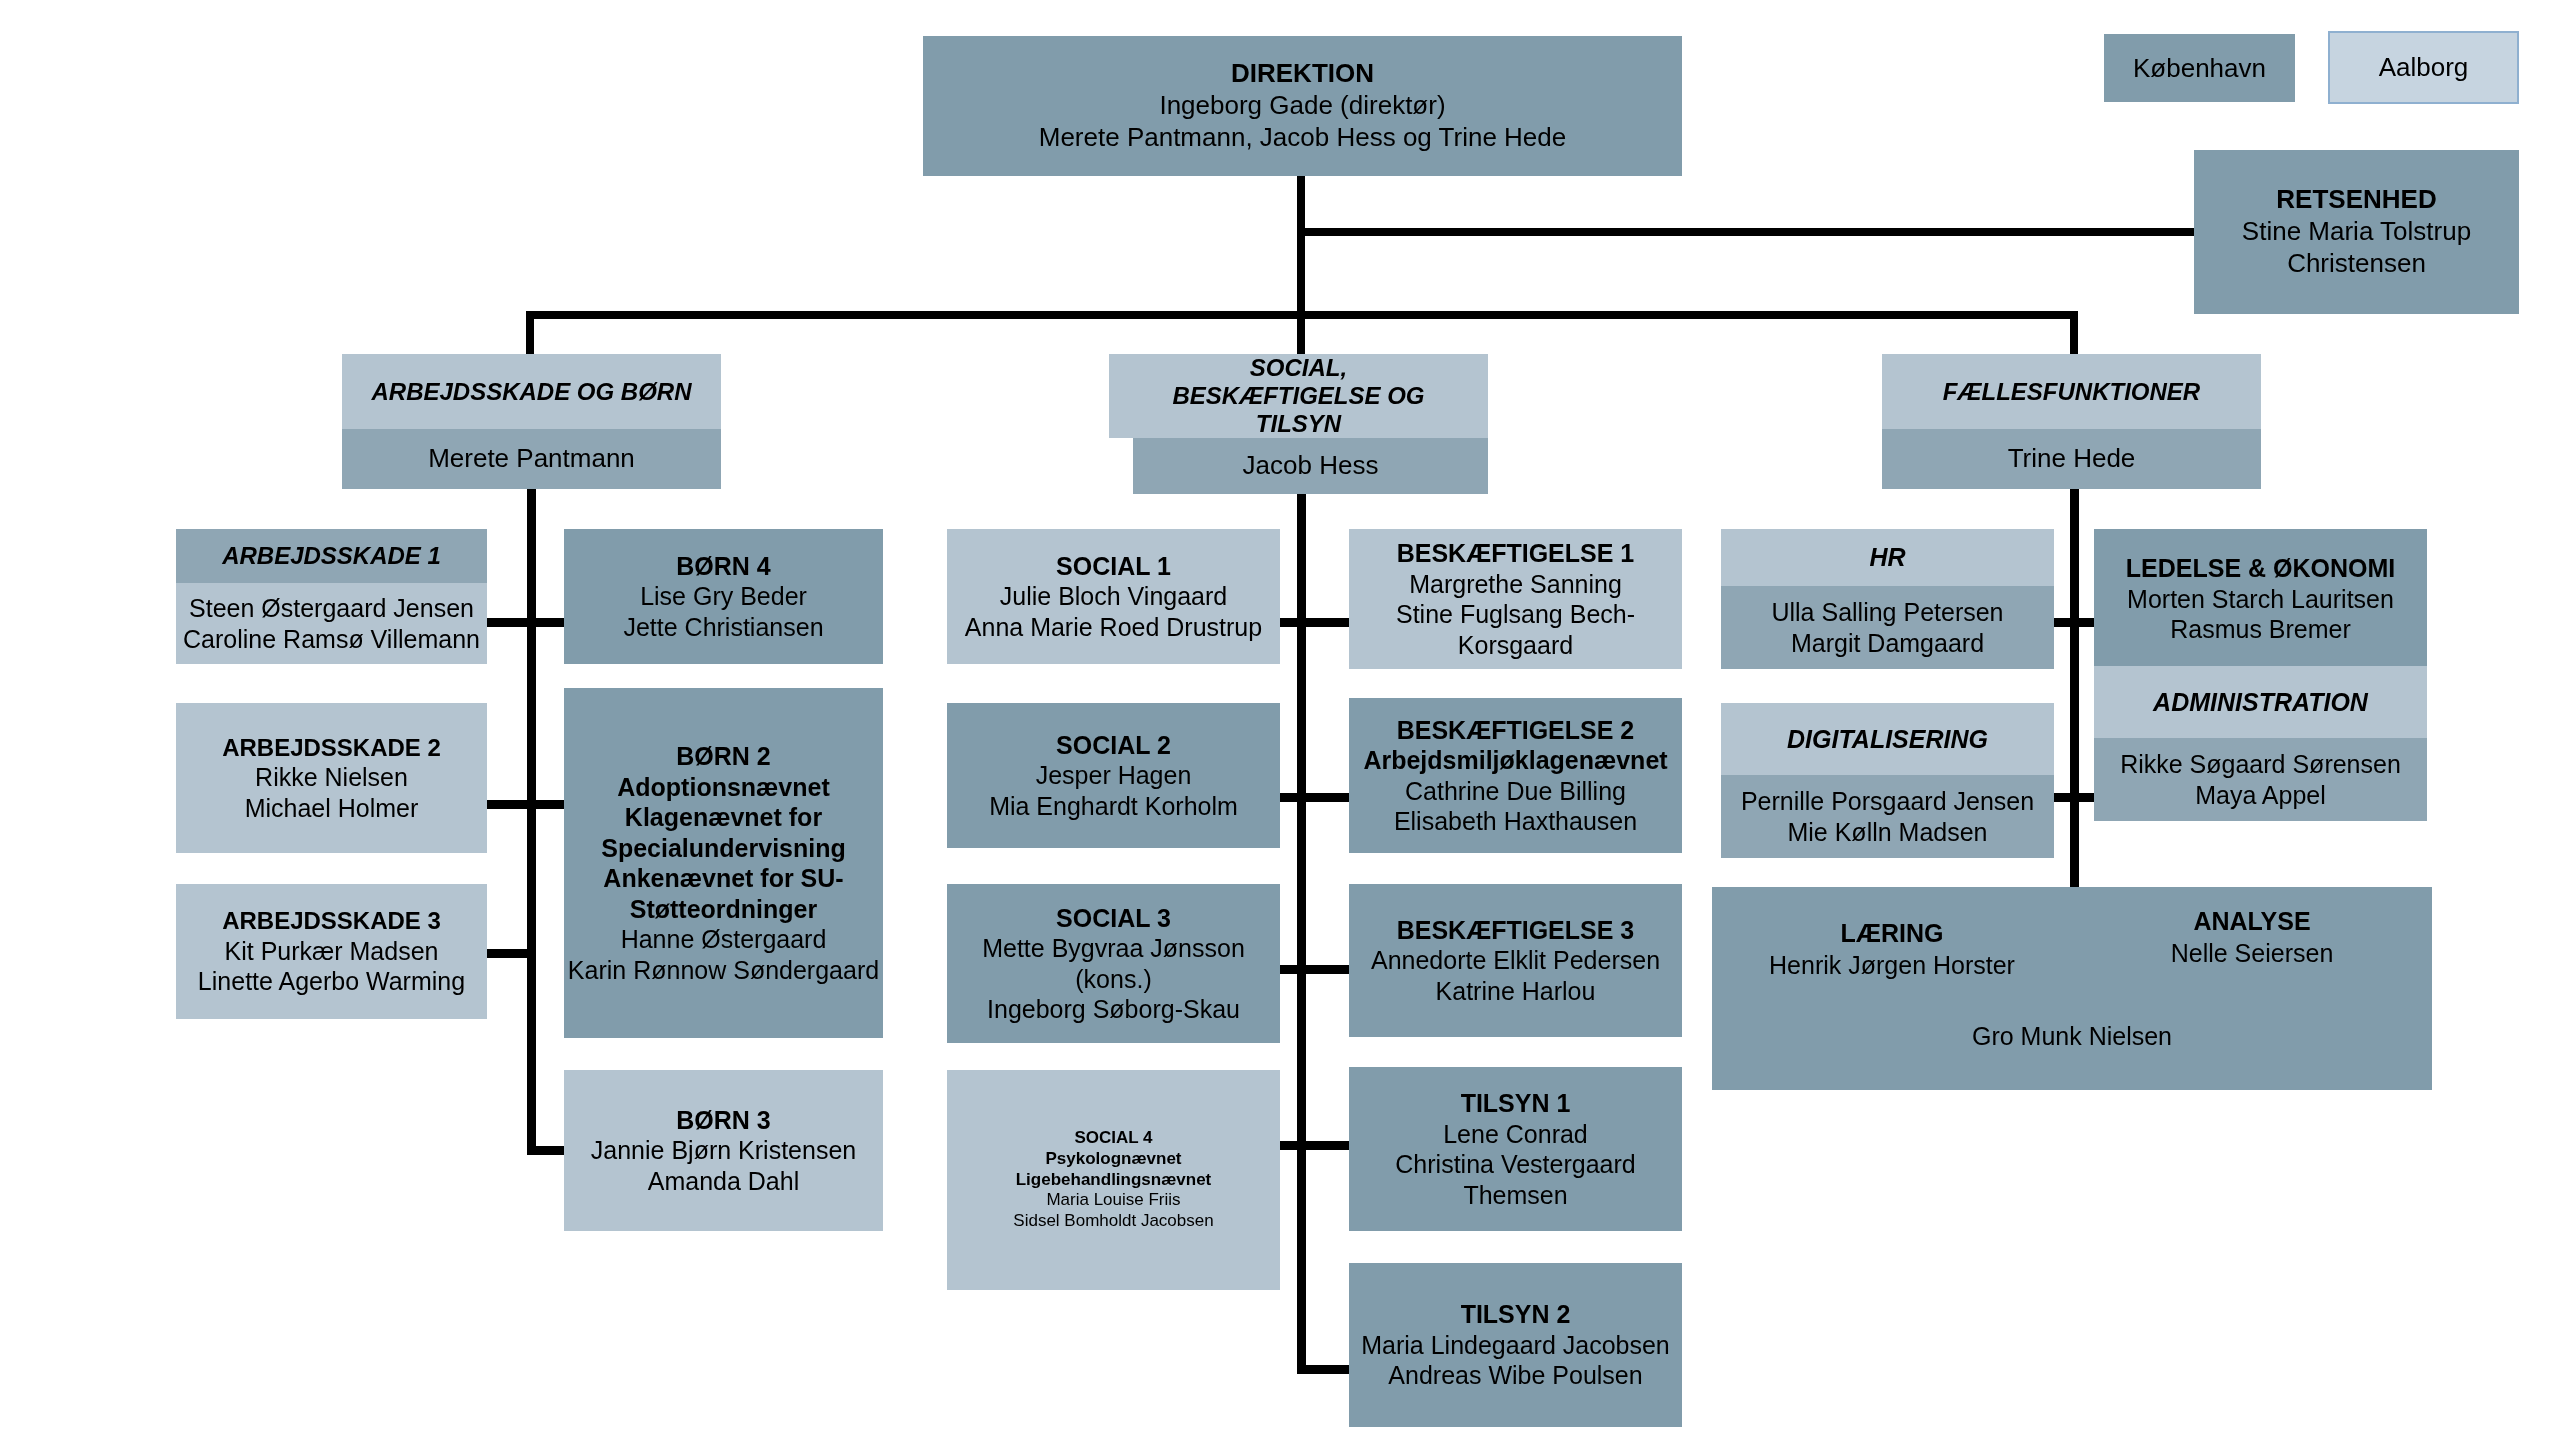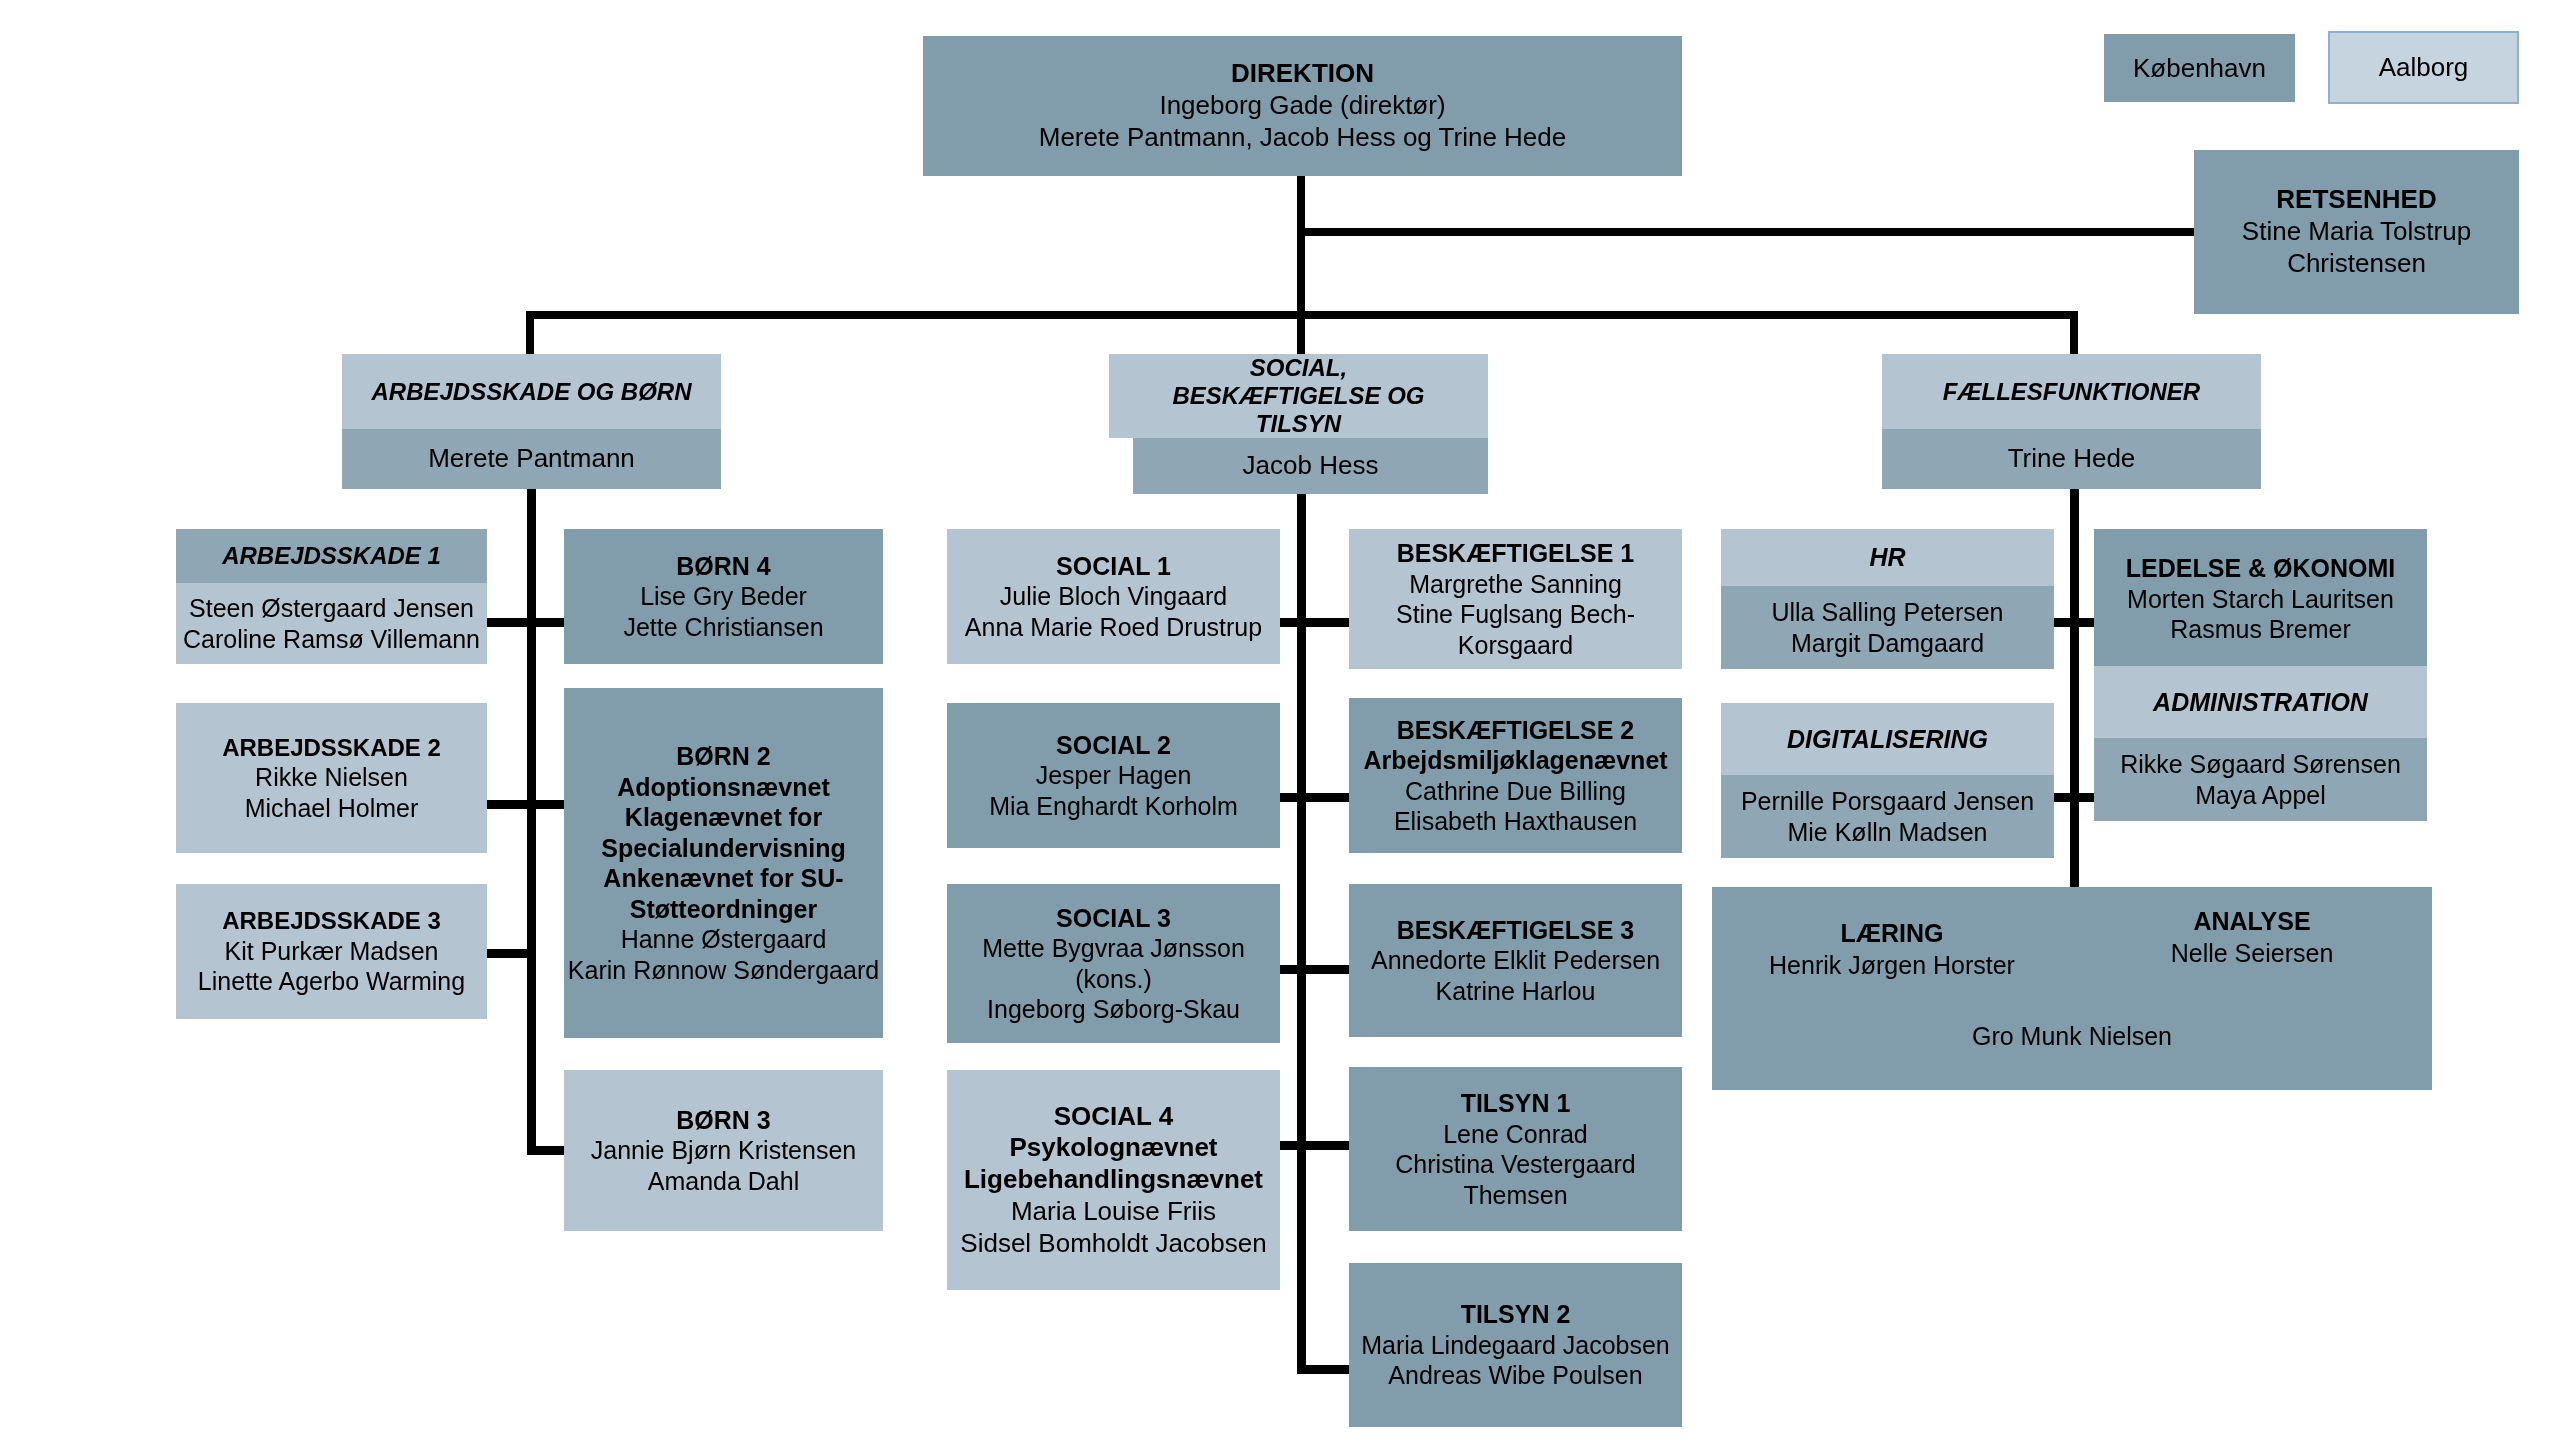--- a/index.html
+++ b/index.html
@@ -225,21 +225,21 @@
     <span class="nm">Jesper Hagen</span>
     <span class="nm">Mia Enghardt Korholm</span>
   </div>
 
   <div class="box dark" style="left:947px; top:884px; width:333px; height:159px; font-size:25px;">
     <span class="ttl">SOCIAL 3</span>
     <span class="nm">Mette Bygvraa Jønsson (kons.)</span>
     <span class="nm">Ingeborg Søborg-Skau</span>
   </div>
 
-  <div class="box light" style="left:947px; top:1070px; width:333px; height:220px; font-size:26px;">
+  <div class="box light" style="left:947px; top:1070px; width:333px; height:220px; font-size:17px;">
     <span class="ttl">SOCIAL 4</span>
     <span class="sub">Psykolognævnet</span>
     <span class="sub">Ligebehandlingsnævnet</span>
     <span class="nm">Maria Louise Friis</span>
     <span class="nm">Sidsel Bomholdt Jacobsen</span>
   </div>
 
   <div class="box light" style="left:1349px; top:529px; width:333px; height:140px; font-size:25px;">
     <span class="ttl">BESKÆFTIGELSE 1</span>
     <span class="nm">Margrethe Sanning</span>

